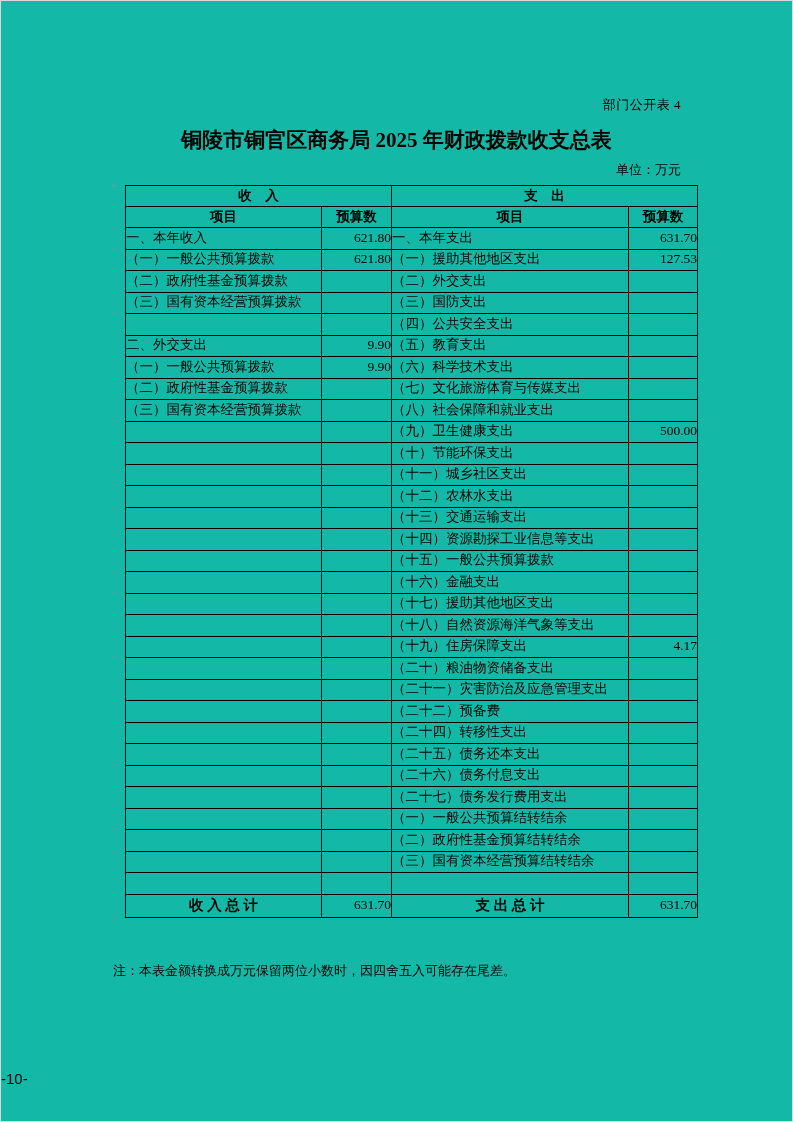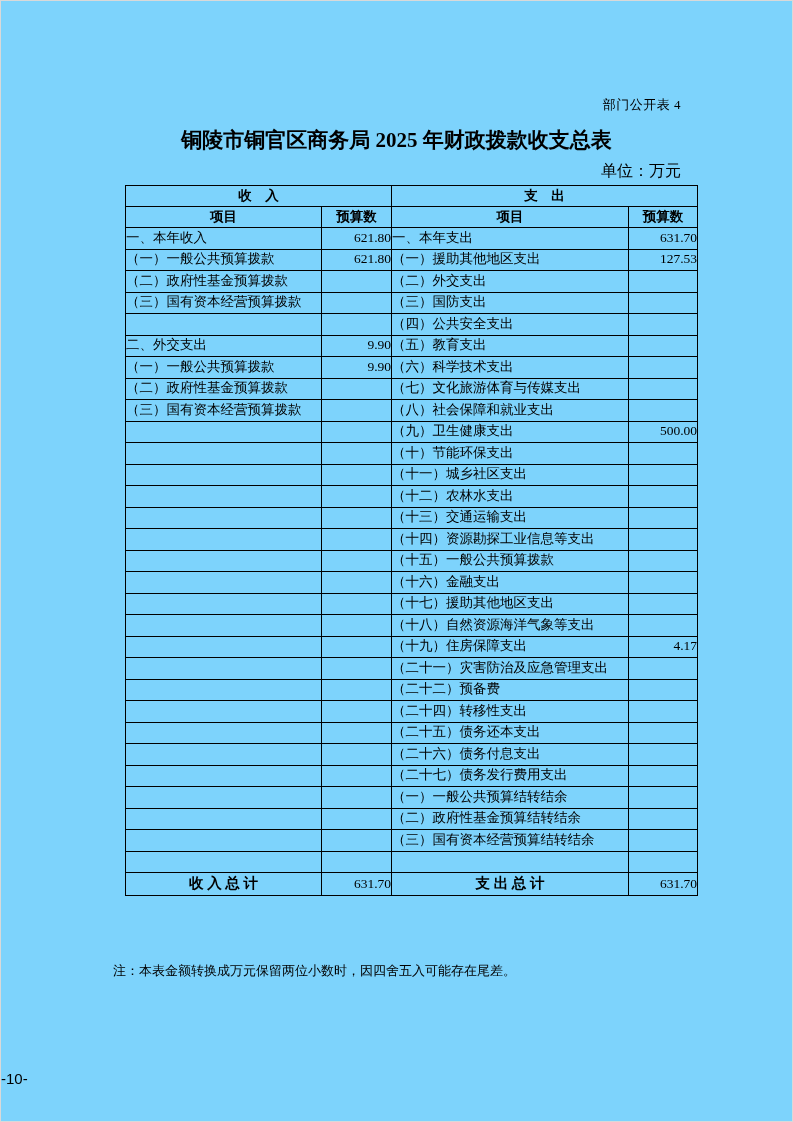--- a/index.html
+++ b/index.html
@@ -1,37 +1,37 @@
 <!DOCTYPE html>
 <html><head>
 <meta charset="utf-8">
 <style>
   html,body { margin:0; padding:0; background:#ffffff; }
   .page {
     position:relative;
     width:793px; height:1122px;
-    background:#7dd3fc;
+    background:#14b8a6;
     color:#000000;
     font-family:"Liberation Serif","DejaVu Serif",serif;
     overflow:hidden;
     box-sizing:border-box;
     border:1px solid #d9d9d9;
   }
   .doc-label {
     position:absolute; top:95px; right:111px;
     font-size:13px; letter-spacing:0.5px;
   }
   .title {
     position:absolute; top:125px; left:0; width:100%;
     margin:0; text-align:center;
     font-size:21px; font-weight:bold;
   }
   .unit {
     position:absolute; top:160px; right:111px;
-    font-size:16px;
+    font-size:13px;
     text-align:center;
   }
   table.budget {
     position:absolute; top:184px; left:124px;
     width:572px;
     border-collapse:collapse;
     table-layout:fixed;
     border:1.5px solid #000000;
   }
   table.budget col.c1 { width:196px; }
@@ -214,20 +214,26 @@
         </tr>
         <tr>
           <td class="item"></td>
           <td class="val"></td>
           <td class="item">（十九）住房保障支出</td>
           <td class="val">4.17</td>
         </tr>
         <tr>
           <td class="item"></td>
           <td class="val"></td>
+          <td class="item">（二十）粮油物资储备支出</td>
+          <td class="val"></td>
+        </tr>
+        <tr>
+          <td class="item"></td>
+          <td class="val"></td>
           <td class="item">（二十一）灾害防治及应急管理支出</td>
           <td class="val"></td>
         </tr>
         <tr>
           <td class="item"></td>
           <td class="val"></td>
           <td class="item">（二十二）预备费</td>
           <td class="val"></td>
         </tr>
         <tr>

